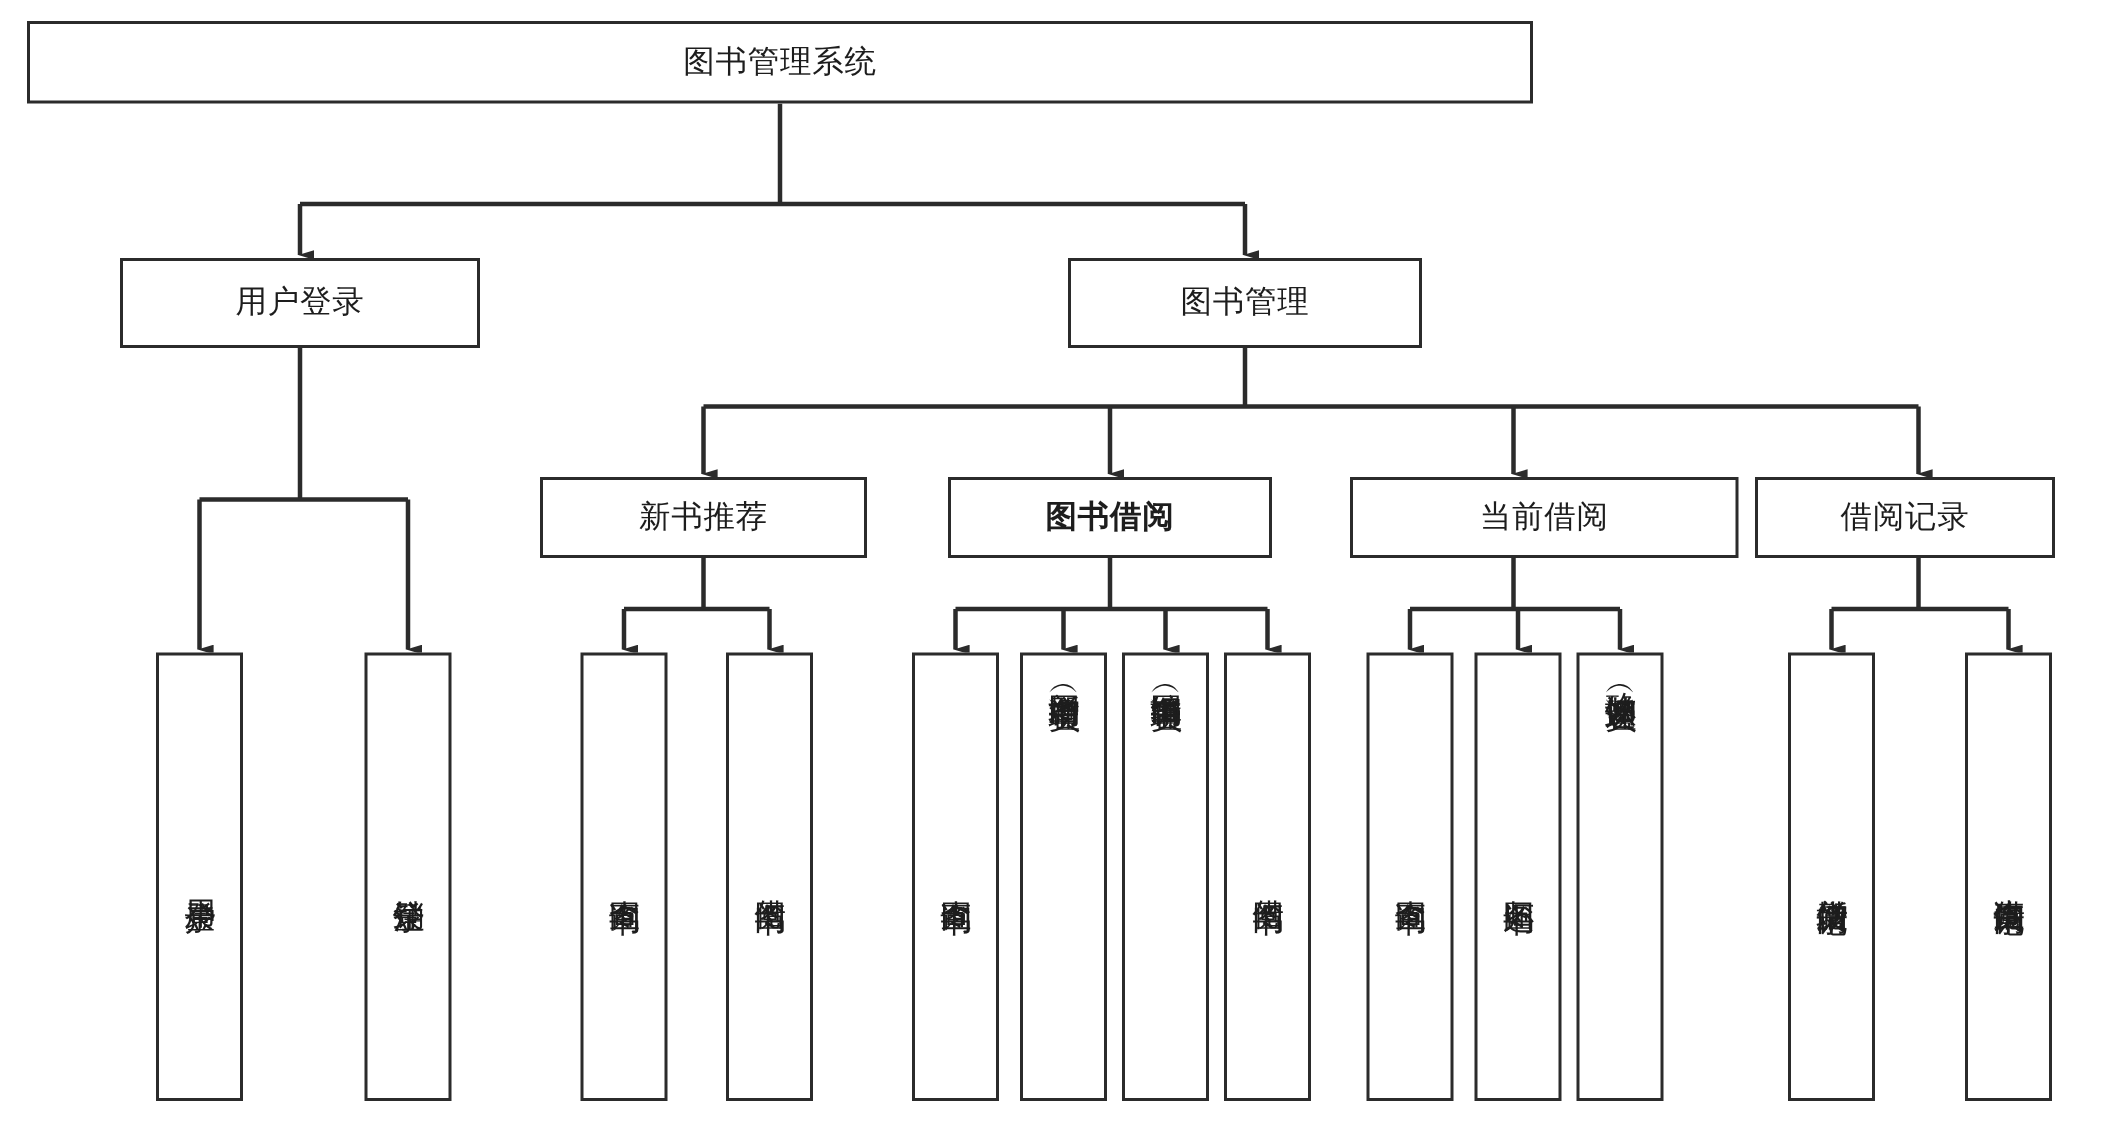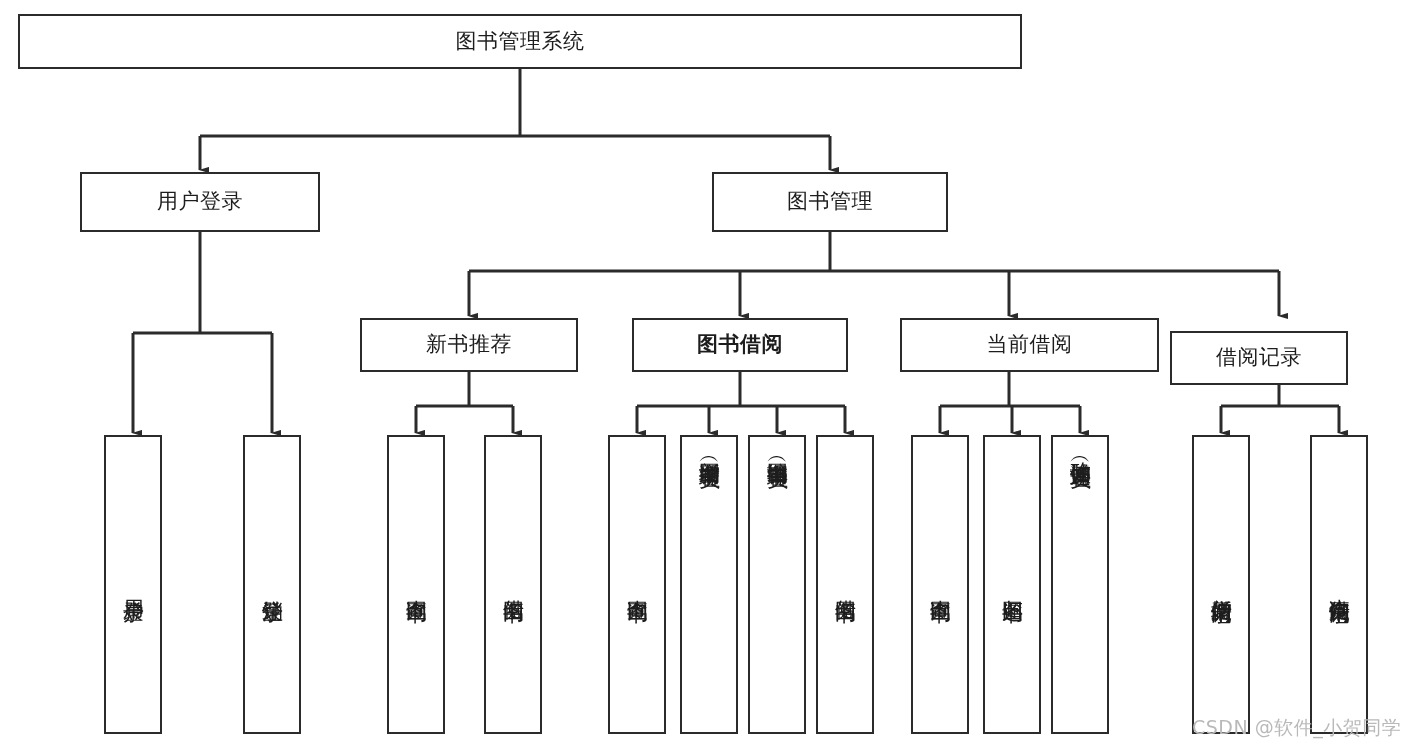--- a/index.html
+++ b/index.html
@@ -138,21 +138,21 @@
       </div>
       <div class="node-box level-3" style="left: 360px; top: 318px; width: 218px; height: 54px;">
         <span class="node-label-h">新书推荐</span>
       </div>
       <div class="node-box level-3" style="left: 632px; top: 318px; width: 216px; height: 54px; font-weight: bold;">
         <span class="node-label-h">图书借阅</span>
       </div>
       <div class="node-box level-3" style="left: 900px; top: 318px; width: 259px; height: 54px;">
         <span class="node-label-h">当前借阅</span>
       </div>
-      <div class="node-box level-3" style="left: 1170px; top: 318px; width: 178px; height: 54px; margin-top: 13px;">
+      <div class="node-box level-3" style="left: 1170px; top: 318px; width: 200px; height: 54px;">
         <span class="node-label-h">借阅记录</span>
       </div>
       <div class="node-box level-leaf leaf" style="left: 104px; top: 435px; width: 58px; height: 299px;">
         <div class="leaf-inner align-center">
           <span class="node-label-v">用户登录</span>
         </div>
       </div>
       <div class="node-box level-leaf leaf" style="left: 243px; top: 435px; width: 58px; height: 299px;">
         <div class="leaf-inner align-center">
           <span class="node-label-v">注销登录</span>
@@ -208,14 +208,13 @@
           <span class="node-label-v">新增借阅记录</span>
         </div>
       </div>
       <div class="node-box level-leaf leaf" style="left: 1310px; top: 435px; width: 58px; height: 299px;">
         <div class="leaf-inner align-center">
           <span class="node-label-v">查询借阅记录</span>
         </div>
       </div>
     </div>
 
-  <div class="watermark" style="left: 1192px; top: 715px; color: rgb(185, 185, 185);">CSDN @软件_小贺同学</div>
 </div>
 
 </body></html>

